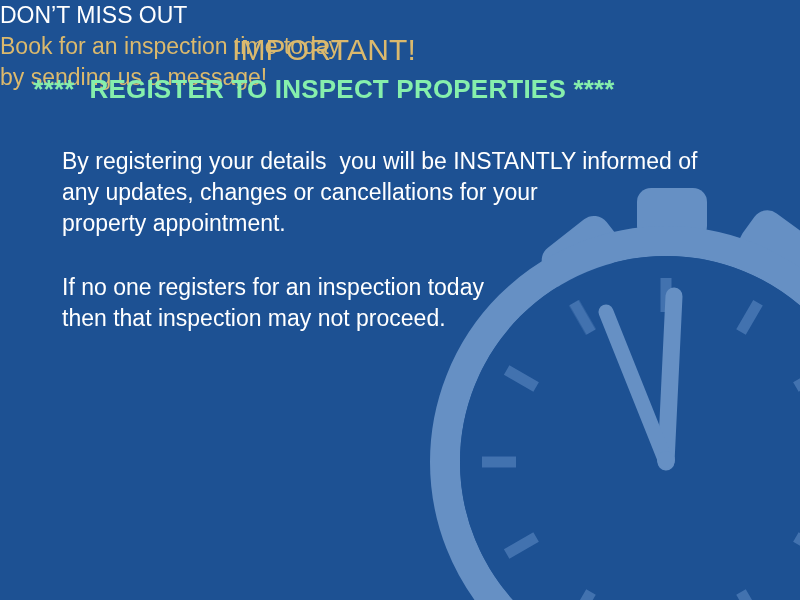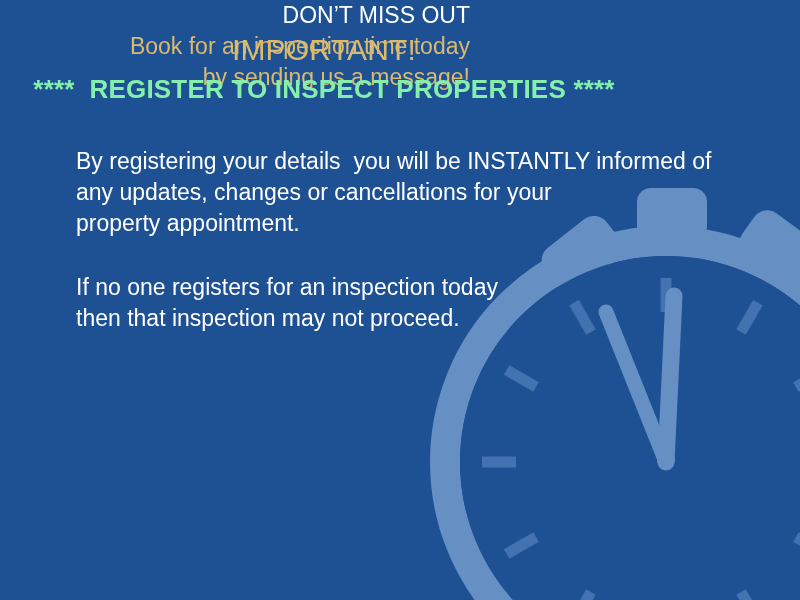--- a/index.html
+++ b/index.html
@@ -61,31 +61,31 @@
     color: #86efac;
     font-size: 26px;
     font-weight: bold;
     line-height: 38px;
     letter-spacing: 0.2px;
     white-space: pre;
   }
 
   .body-block {
     position: absolute;
-    left: 76px;
+    left: 62px;
     color: #ffffff;
     font-size: 23px;
     font-weight: 400;
     line-height: 31px;
     white-space: pre-wrap;
   }
 
   #para-1 { top: 146px; width: 660px; }
   #para-2 { top: 272px; width: 520px; }
-  #cta-block { top: 363px; width: 470px; text-align: right; }
+  #cta-block { top: 363px; width: 470px; }
 
   .cta-line-white {
     color: #ffffff;
     font-size: 23px;
     line-height: 31px;
     white-space: pre-wrap;
   }
 
   .cta-line-gold {
     color: #dbb96d;

